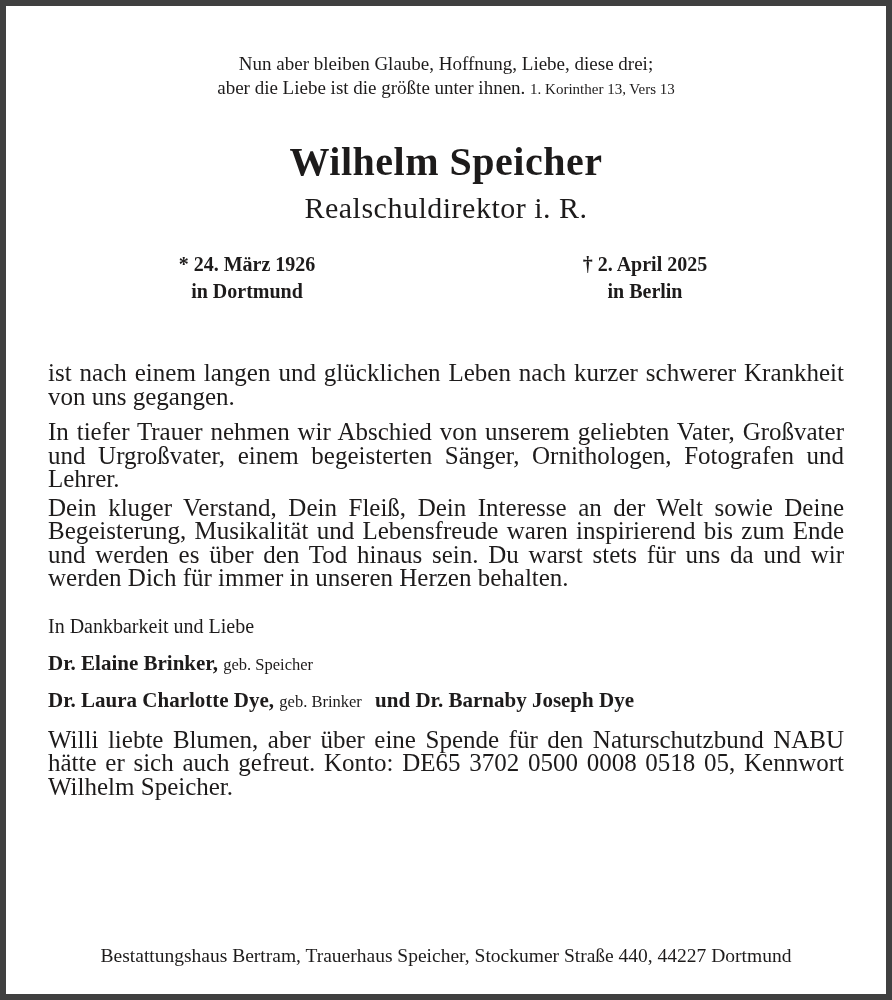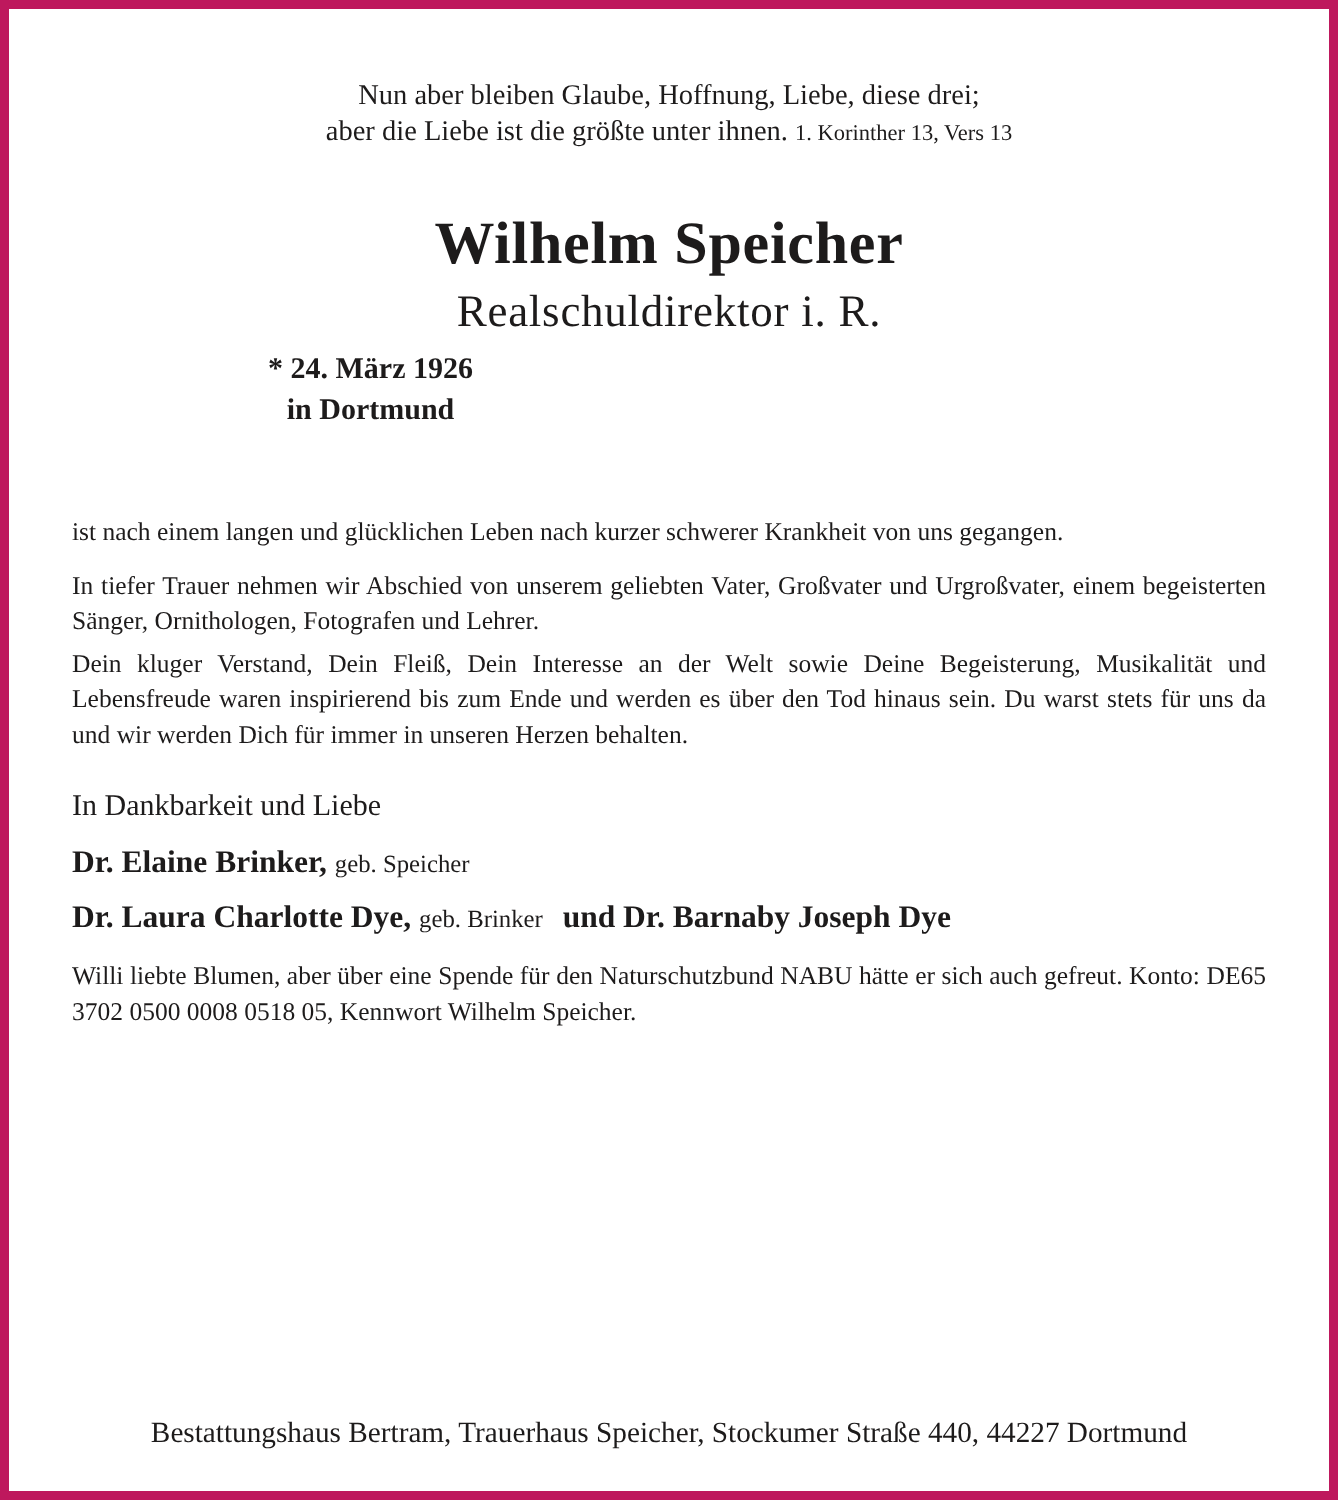--- a/index.html
+++ b/index.html
@@ -5,21 +5,21 @@
   * { margin: 0; padding: 0; box-sizing: border-box; }
   html, body { background: #ffffff; }
   body {
     width: 892px; height: 1000px;
     font-family: "Liberation Serif", serif;
     color: #1d1b1b;
     overflow: hidden;
   }
   .notice {
     width: 892px; height: 1000px;
-    border: 6px solid #be185d;
+    border: 6px solid #404040;
     background: #ffffff;
     padding: 46px 42px 26px 42px;
     display: flex;
     flex-direction: column;
   }
   
   .quote { text-align: center; font-size: 19px; line-height: 24px; }
   .quote .cite { font-size: 15px; }
   
   .deceased-name {
@@ -32,34 +32,34 @@
   }
   .deceased-title {
     margin-top: 2px;
     text-align: center;
     font-size: 30px;
     line-height: 35px;
     letter-spacing: 0.5px;
   }
   
   .dates {
-    margin-top: 8px;
+    margin-top: 26px;
     display: flex;
     width: 100%;
   }
   .date-col {
     width: 50%;
     text-align: center;
     font-weight: bold;
     font-size: 20px;
     line-height: 27px;
   }
   
   .body {
-    font-size: 17px;
+    font-size: 25px;
     line-height: 23.5px;
     text-align: justify;
   }
   .p-passing  { margin-top: 56px; }
   .p-mourning { margin-top: 12px; }
   .p-tribute  { margin-top: 5px;  }
   .p-funeral  { margin-top: 40px; }
   .p-donation { margin-top: 13px; }
   
   .closing  { margin-top: 24px; font-size: 20px; line-height: 25px; }
@@ -88,20 +88,24 @@
   </div>
 
   <h1 class="deceased-name">Wilhelm Speicher</h1>
   <div class="deceased-title">Realschuldirektor i. R.</div>
 
   <div class="dates">
     <div class="date-col">
       <div>* 24. März 1926</div>
       <div>in Dortmund</div>
     </div>
+    <div class="date-col">
+      <div>† 2. April 2025</div>
+      <div>in Berlin</div>
+    </div>
   </div>
 
   <p class="body p-passing">ist nach einem langen und glücklichen Leben nach kurzer schwerer Krankheit von uns gegangen.</p>
   <p class="body p-mourning">In tiefer Trauer nehmen wir Abschied von unserem geliebten Vater, Großvater und Urgroßvater, einem begeisterten Sänger, Ornithologen, Fotografen und Lehrer.</p>
   <p class="body p-tribute">Dein kluger Verstand, Dein Fleiß, Dein Interesse an der Welt sowie Deine Begeisterung, Musikalität und Lebensfreude waren inspirierend bis zum Ende und werden es über den Tod hinaus sein. Du warst stets für uns da und wir werden Dich für immer in unseren Herzen behalten.</p>
 
   <p class="closing">In Dankbarkeit und Liebe</p>
 
   <p class="fam-line fam-1"><span class="b">Dr. Elaine Brinker,</span> <span class="sm">geb. Speicher</span></p>
 

